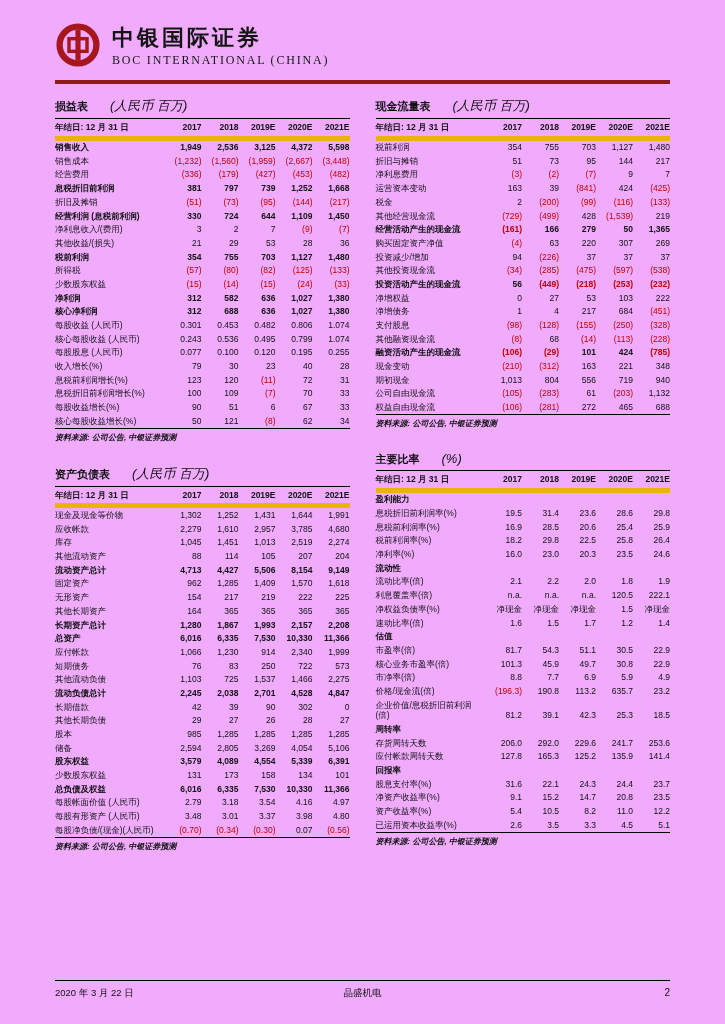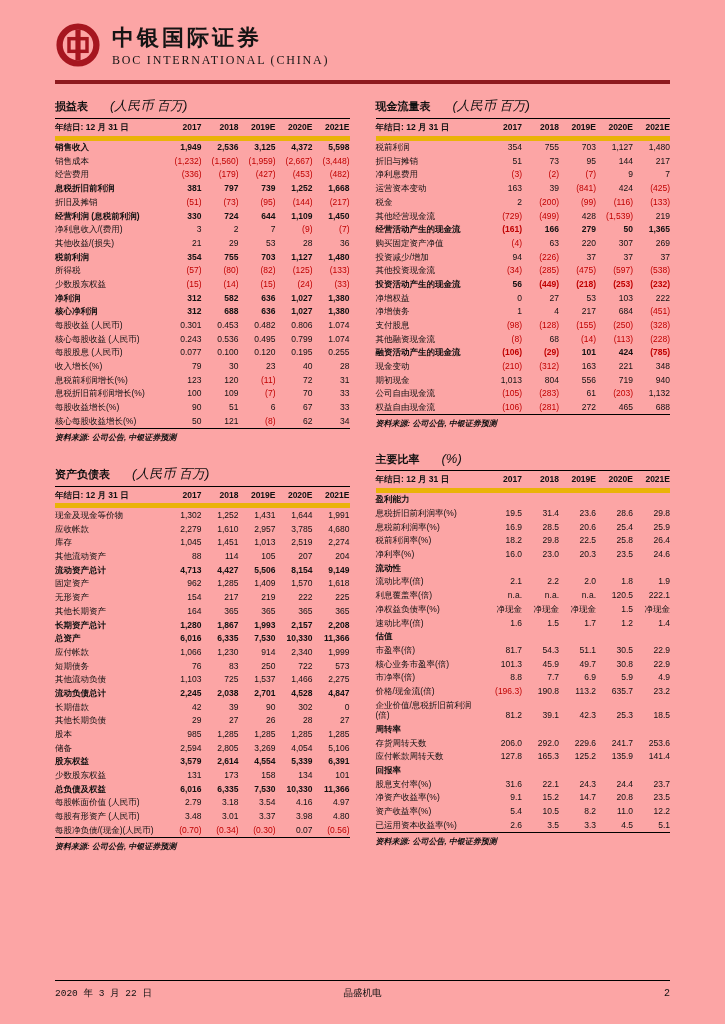--- a/index.html
+++ b/index.html
@@ -1,17 +1,17 @@
 <!DOCTYPE html>
 <html><head>
 <meta charset="utf-8">
 <style>
   html,body{margin:0;padding:0;background:#ffffff;}
   .page{
-    width:725px;height:1024px;background:#fca5a5;position:relative;
+    width:725px;height:1024px;background:#f0abfc;position:relative;
     box-sizing:border-box;padding:22px 55px 0 55px;
     font-family:"Liberation Sans","DejaVu Sans",sans-serif;color:#111;
     overflow:hidden;
   }
   
   .masthead{display:flex;align-items:center;gap:11px;}
   .brand-cn{
     font-family:"Liberation Serif","DejaVu Serif",serif;
     font-size:22px;font-weight:bold;letter-spacing:3px;color:#141414;line-height:1.1;
   }
@@ -38,21 +38,20 @@
   .t-head{border-top:1.4px solid #000;border-bottom:5px solid #eab308;font-weight:bold;padding:3px 0;}
   .t-row.bold{font-weight:bold;}
   .t-row.section .lbl{font-weight:bold;}
   .val.neg{color:#c00000;}
   .src-note{font-size:8px;font-style:italic;font-weight:bold;margin-top:3px;}
   
   .footer{
     position:absolute;left:55px;right:55px;bottom:24px;
     border-top:1px solid #000;padding-top:6px;display:flex;align-items:baseline;
     font-size:9.5px;
-    font-family:Liberation Mono, monospace;
   }
   .f-date{flex:1;text-align:left;}
   .f-company{flex:1;text-align:center;}
   .f-page{flex:1;text-align:right;font-size:10px;}
 </style>
 </head>
 <body>
 
 <div class="page">
 
@@ -414,21 +413,21 @@
               <span class="lbl">储备</span>
               <span class="val">2,594</span>
               <span class="val">2,805</span>
               <span class="val">3,269</span>
               <span class="val">4,054</span>
               <span class="val">5,106</span>
             </div>
             <div class="t-row bold">
               <span class="lbl">股东权益</span>
               <span class="val">3,579</span>
-              <span class="val">2,614</span>
+              <span class="val">4,089</span>
               <span class="val">4,554</span>
               <span class="val">5,339</span>
               <span class="val">6,391</span>
             </div>
             <div class="t-row">
               <span class="lbl">少数股东权益</span>
               <span class="val">131</span>
               <span class="val">173</span>
               <span class="val">158</span>
               <span class="val">134</span>

